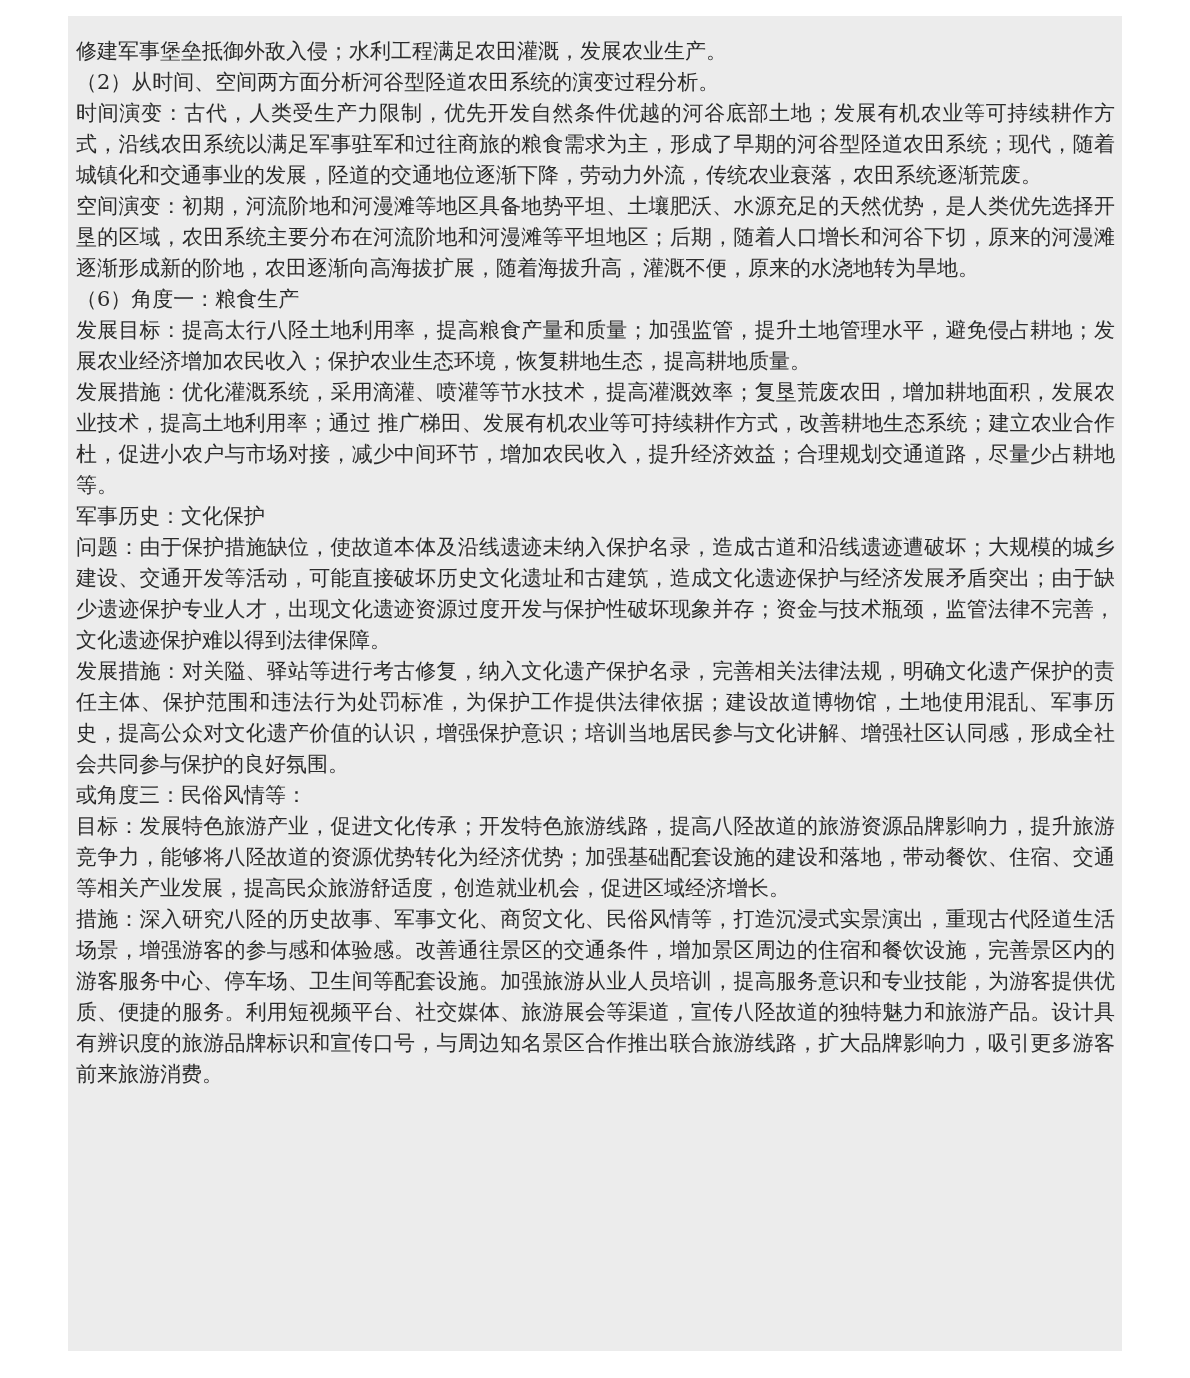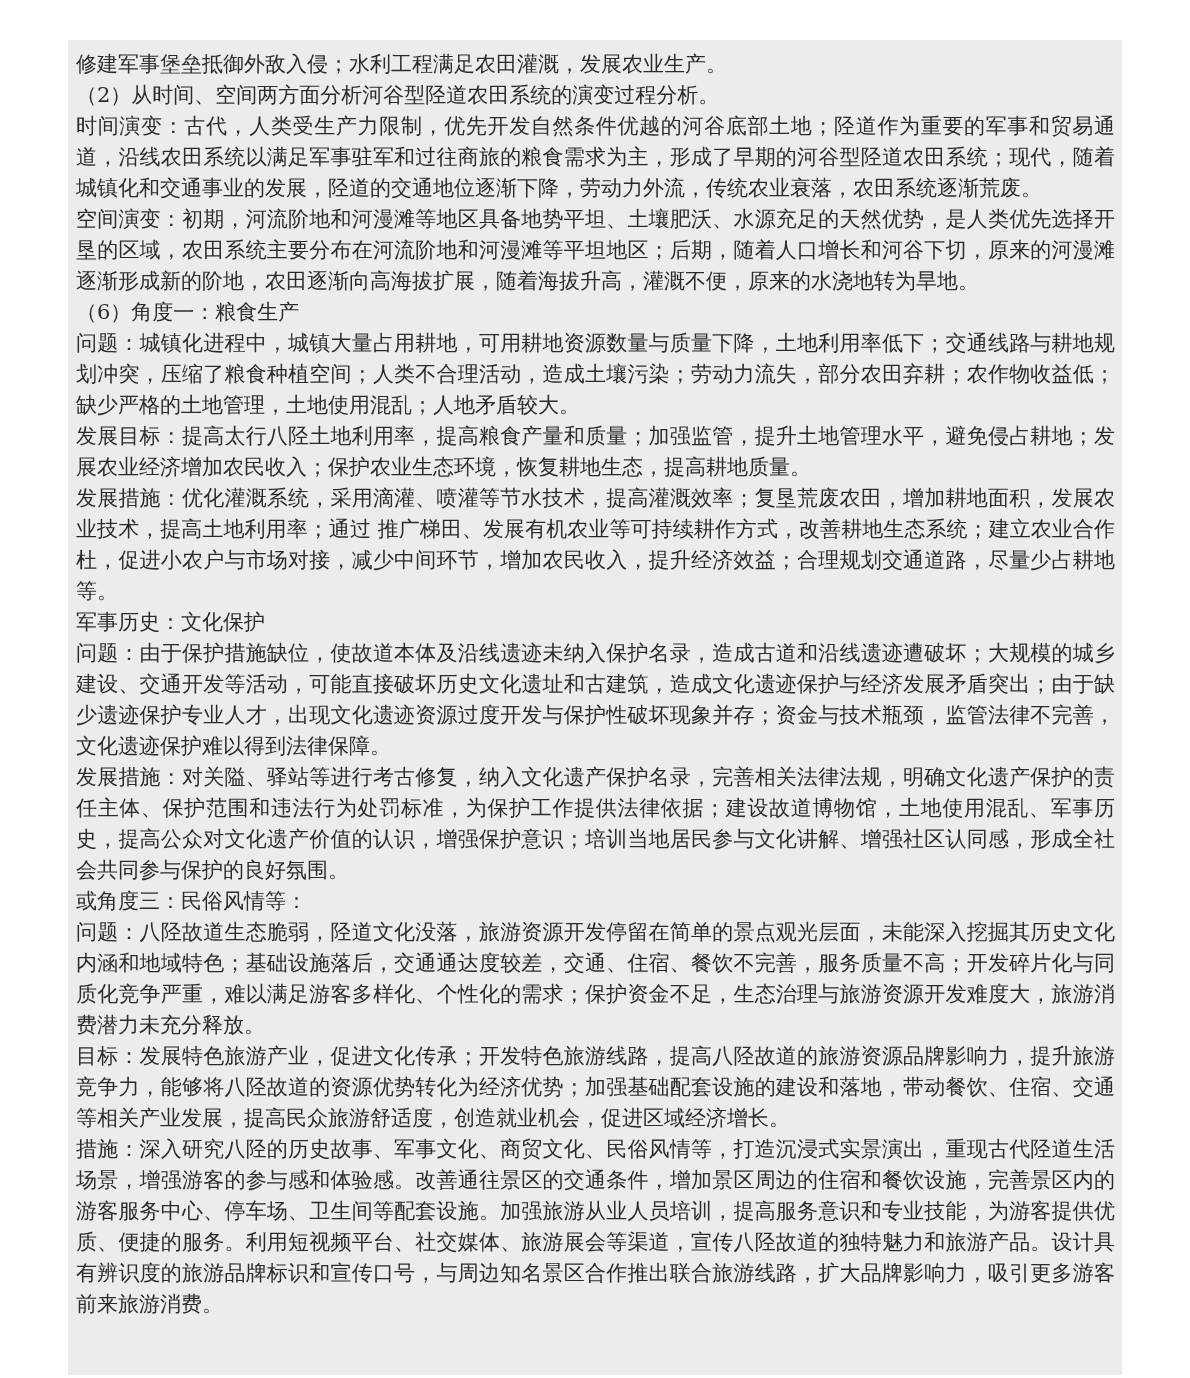--- a/index.html
+++ b/index.html
@@ -13,52 +13,50 @@
   .page {
     position: relative;
     width: 1190px;
     height: 1378px;
     background: #ffffff;
     overflow: hidden;
   }
   .content-block {
     position: absolute;
     left: 68px;
-    top: 40px;
+    top: 16px;
     width: 1054px;
     height: 1335px;
     background: #ececec;
     box-sizing: border-box;
-    padding: 9px 7px 0 8px;
+    padding: 20px 7px 0 8px;
     overflow: hidden;
   }
   .para {
     margin: 0;
     font-size: 21px;
     line-height: 31px;
     color: #2b2b2b;
     text-align: justify;
     text-justify: inter-ideograph;
     word-break: break-all;
   }
 </style>
 </head>
 <body>
 
 <div class="page">
   <div class="content-block">
     <p class="para">修建军事堡垒抵御外敌入侵；水利工程满足农田灌溉，发展农业生产。</p>
     <p class="para">（2）从时间、空间两方面分析河谷型陉道农田系统的演变过程分析。</p>
-    <p class="para">时间演变：古代，人类受生产力限制，优先开发自然条件优越的河谷底部土地；陉道作为重要的军事和贸易通道，沿线农田系统以满足军事驻军和过往商旅的粮食需求为主，形成了早期的河谷型陉道农田系统；现代，随着城镇化和交通事业的发展，陉道的交通地位逐渐下降，劳动力外流，传统农业衰落，农田系统逐渐荒废。</p>
+    <p class="para">时间演变：古代，人类受生产力限制，优先开发自然条件优越的河谷底部土地；发展有机农业等可持续耕作方式，沿线农田系统以满足军事驻军和过往商旅的粮食需求为主，形成了早期的河谷型陉道农田系统；现代，随着城镇化和交通事业的发展，陉道的交通地位逐渐下降，劳动力外流，传统农业衰落，农田系统逐渐荒废。</p>
     <p class="para">空间演变：初期，河流阶地和河漫滩等地区具备地势平坦、土壤肥沃、水源充足的天然优势，是人类优先选择开垦的区域，农田系统主要分布在河流阶地和河漫滩等平坦地区；后期，随着人口增长和河谷下切，原来的河漫滩逐渐形成新的阶地，农田逐渐向高海拔扩展，随着海拔升高，灌溉不便，原来的水浇地转为旱地。</p>
     <p class="para">（6）角度一：粮食生产</p>
-    <p class="para">问题：城镇化进程中，城镇大量占用耕地，可用耕地资源数量与质量下降，土地利用率低下；交通线路与耕地规划冲突，压缩了粮食种植空间；人类不合理活动，造成土壤污染；劳动力流失，部分农田弃耕；农作物收益低；缺少严格的土地管理，土地使用混乱；人地矛盾较大。</p>
     <p class="para">发展目标：提高太行八陉土地利用率，提高粮食产量和质量；加强监管，提升土地管理水平，避免侵占耕地；发展农业经济增加农民收入；保护农业生态环境，恢复耕地生态，提高耕地质量。</p>
     <p class="para">发展措施：优化灌溉系统，采用滴灌、喷灌等节水技术，提高灌溉效率；复垦荒废农田，增加耕地面积，发展农业技术，提高土地利用率；通过 推广梯田、发展有机农业等可持续耕作方式，改善耕地生态系统；建立农业合作杜，促进小农户与市场对接，减少中间环节，增加农民收入，提升经济效益；合理规划交通道路，尽量少占耕地等。</p>
     <p class="para">军事历史：文化保护</p>
     <p class="para">问题：由于保护措施缺位，使故道本体及沿线遗迹未纳入保护名录，造成古道和沿线遗迹遭破坏；大规模的城乡建设、交通开发等活动，可能直接破坏历史文化遗址和古建筑，造成文化遗迹保护与经济发展矛盾突出；由于缺少遗迹保护专业人才，出现文化遗迹资源过度开发与保护性破坏现象并存；资金与技术瓶颈，监管法律不完善，文化遗迹保护难以得到法律保障。</p>
     <p class="para">发展措施：对关隘、驿站等进行考古修复，纳入文化遗产保护名录，完善相关法律法规，明确文化遗产保护的责任主体、保护范围和违法行为处罚标准，为保护工作提供法律依据；建设故道博物馆，土地使用混乱、军事历史，提高公众对文化遗产价值的认识，增强保护意识；培训当地居民参与文化讲解、增强社区认同感，形成全社会共同参与保护的良好氛围。</p>
     <p class="para">或角度三：民俗风情等：</p>
-    <p class="para">问题：八陉故道生态脆弱，陉道文化没落，旅游资源开发停留在简单的景点观光层面，未能深入挖掘其历史文化内涵和地域特色；基础设施落后，交通通达度较差，交通、住宿、餐饮不完善，服务质量不高；开发碎片化与同质化竞争严重，难以满足游客多样化、个性化的需求；保护资金不足，生态治理与旅游资源开发难度大，旅游消费潜力未充分释放。</p>
     <p class="para">目标：发展特色旅游产业，促进文化传承；开发特色旅游线路，提高八陉故道的旅游资源品牌影响力，提升旅游竞争力，能够将八陉故道的资源优势转化为经济优势；加强基础配套设施的建设和落地，带动餐饮、住宿、交通等相关产业发展，提高民众旅游舒适度，创造就业机会，促进区域经济增长。</p>
     <p class="para">措施：深入研究八陉的历史故事、军事文化、商贸文化、民俗风情等，打造沉浸式实景演出，重现古代陉道生活场景，增强游客的参与感和体验感。改善通往景区的交通条件，增加景区周边的住宿和餐饮设施，完善景区内的游客服务中心、停车场、卫生间等配套设施。加强旅游从业人员培训，提高服务意识和专业技能，为游客提供优质、便捷的服务。利用短视频平台、社交媒体、旅游展会等渠道，宣传八陉故道的独特魅力和旅游产品。设计具有辨识度的旅游品牌标识和宣传口号，与周边知名景区合作推出联合旅游线路，扩大品牌影响力，吸引更多游客前来旅游消费。</p>
   </div>
 </div>
 
 </body></html>

